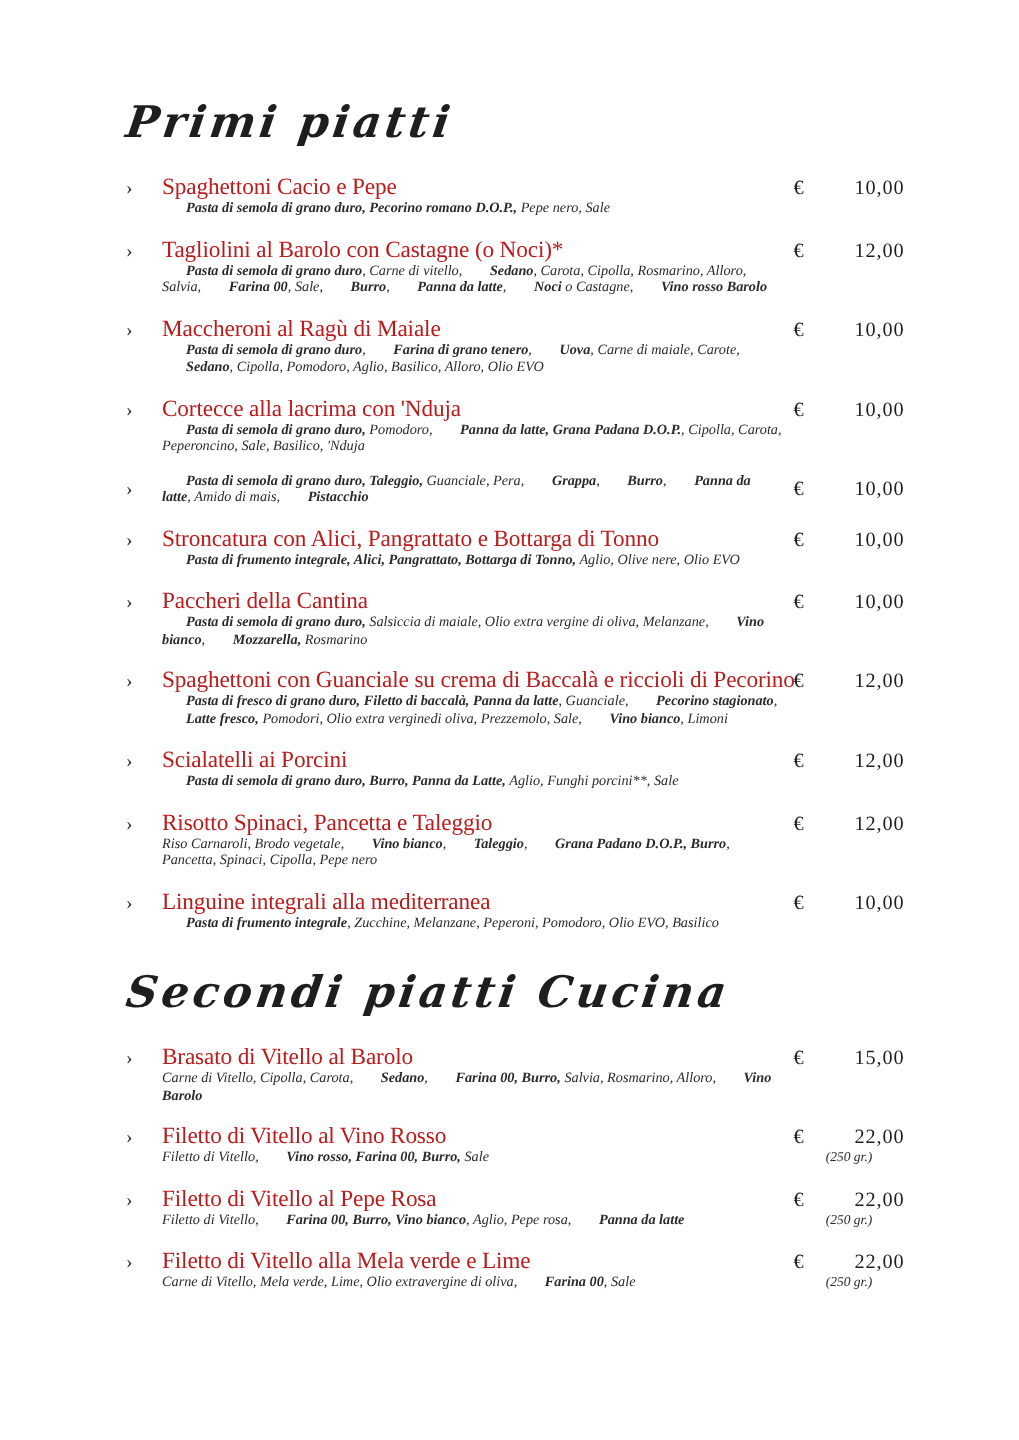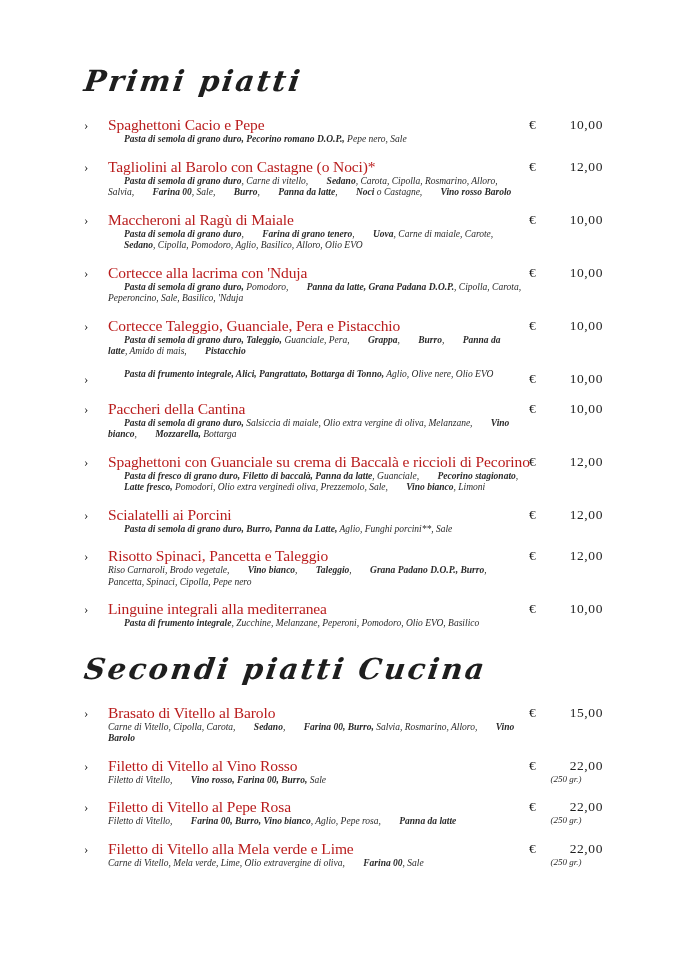--- a/index.html
+++ b/index.html
@@ -129,47 +129,47 @@
         <div class="price-block">
           <div class="price-row">
             <span class="price-currency">€</span>
             <span class="price-amount">10,00</span>
           </div>
         </div>
       </div>
       <div class="menu-item">
         <span class="bullet">›</span>
         <div class="item-body">
-          <div class="item-title">Cortecce Taleggio, Guanciale, Pera e Pistacchio</div>
           <div class="item-desc"><b>Pasta di semola di grano duro, Taleggio,</b><span> Guanciale, Pera, </span><b>Grappa</b><span>, </span><b>Burro</b><span>, </span><b>Panna da latte</b><span>, Amido di mais, </span><b>Pistacchio</b></div>
         </div>
         <div class="price-block">
           <div class="price-row">
             <span class="price-currency">€</span>
             <span class="price-amount">10,00</span>
           </div>
         </div>
       </div>
       <div class="menu-item">
         <span class="bullet">›</span>
         <div class="item-body">
+          <div class="item-title">Stroncatura con Alici, Pangrattato e Bottarga di Tonno</div>
           <div class="item-desc"><b>Pasta di frumento integrale, Alici, Pangrattato, Bottarga di Tonno,</b><span> Aglio, Olive nere, Olio EVO</span></div>
         </div>
         <div class="price-block">
           <div class="price-row">
             <span class="price-currency">€</span>
             <span class="price-amount">10,00</span>
           </div>
         </div>
       </div>
       <div class="menu-item">
         <span class="bullet">›</span>
         <div class="item-body">
           <div class="item-title">Paccheri della Cantina</div>
-          <div class="item-desc"><b>Pasta di semola di grano duro,</b><span> Salsiccia di maiale, Olio extra vergine di oliva, Melanzane, </span><b>Vino bianco</b><span>, </span><b>Mozzarella,</b><span> Bottarga</span></div>
+          <div class="item-desc"><b>Pasta di semola di grano duro,</b><span> Salsiccia di maiale, Olio extra vergine di oliva, Melanzane, </span><b>Vino bianco</b><span>, </span><b>Mozzarella,</b><span> Rosmarino</span></div>
         </div>
         <div class="price-block">
           <div class="price-row">
             <span class="price-currency">€</span>
             <span class="price-amount">10,00</span>
           </div>
         </div>
       </div>
       <div class="menu-item">
         <span class="bullet">›</span>

